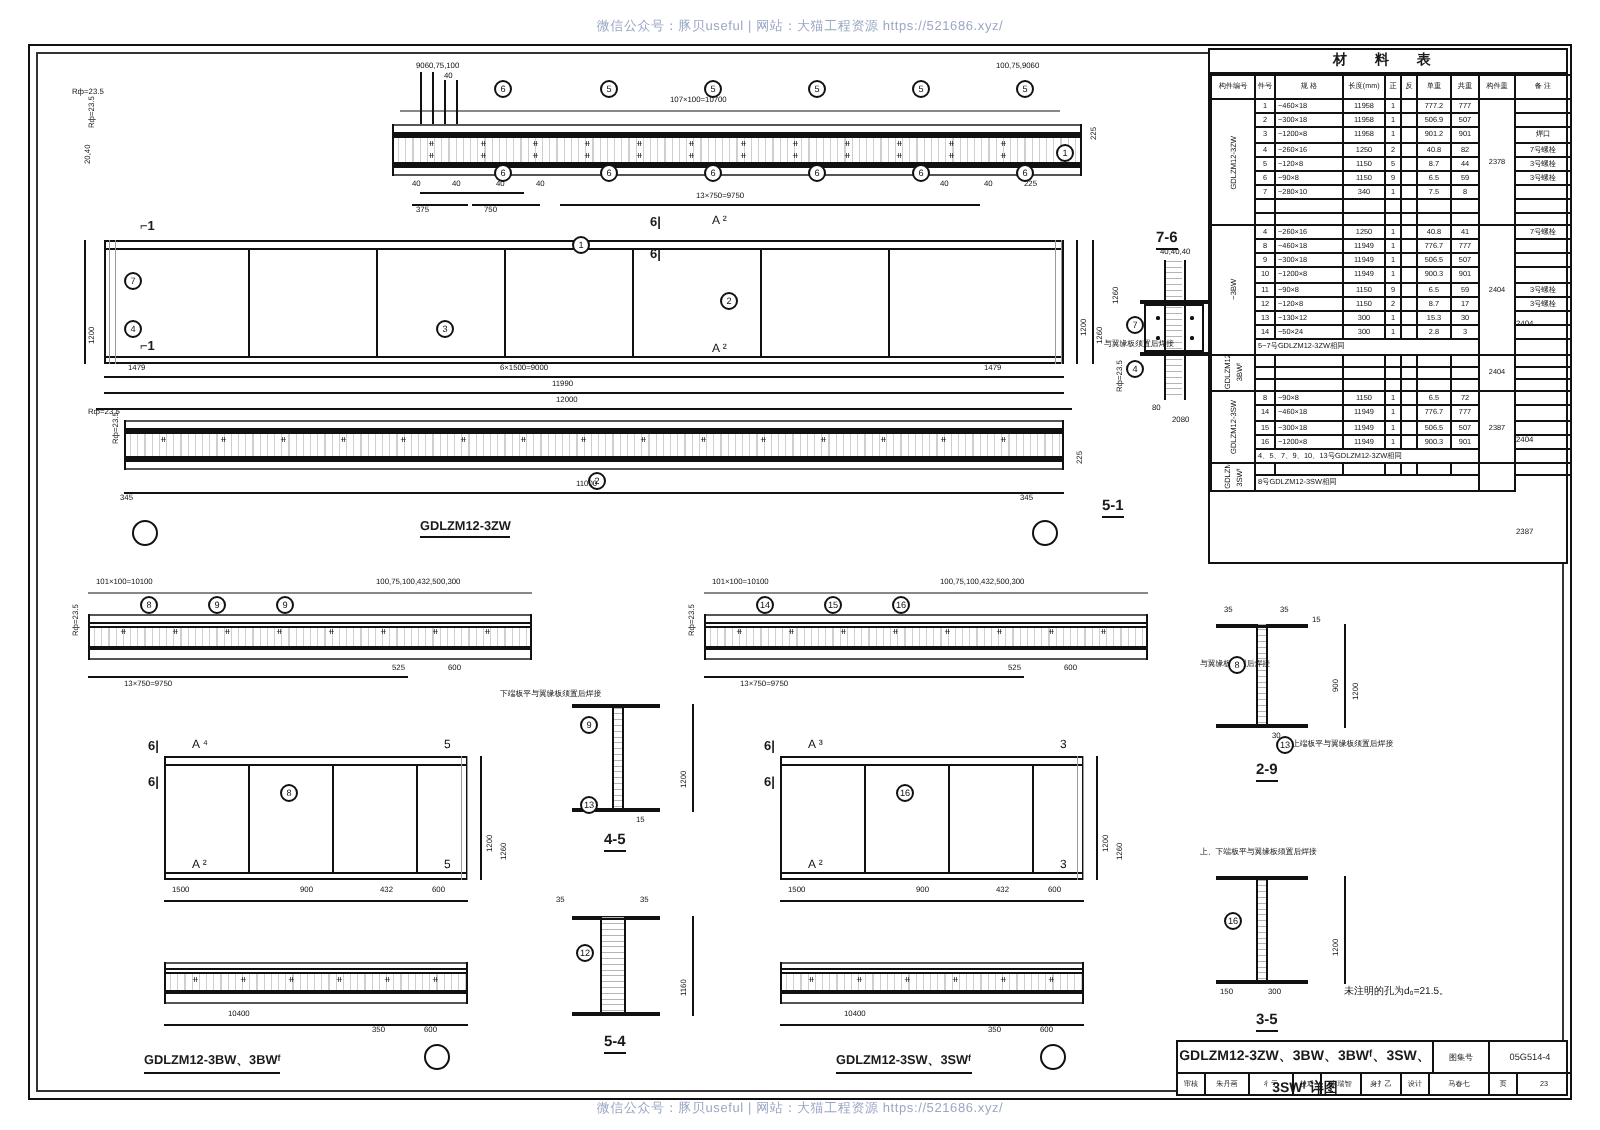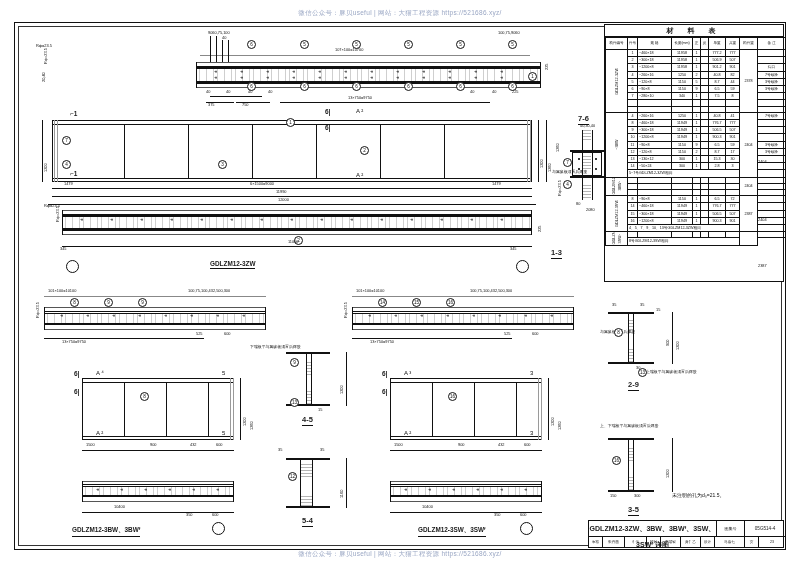--- a/index.html
+++ b/index.html
@@ -532,21 +532,21 @@
   <div class="t tiny rot" style="left:556px; top:152px;">1260</div>
   <div class="t tiny rot" style="left:604px; top:160px;">50</div>
   <div class="t tiny rot" style="left:610px; top:164px;">430</div>
   <div class="t tiny" style="left:576px; top:202px;">80</div>
   <div class="t tiny" style="left:586px; top:208px;">2080</div>
   <div class="t tiny rot" style="left:558px; top:196px;">Rф=23.5</div>
   <div class="t tiny" style="left:552px; top:170px;">与翼缘板须置后焊接</div>
 </div>
 
 <div>
-  <div class="seclabel" style="left:551px; top:248px;">1-3</div>
+  <div class="seclabel" style="left:551px; top:248px;">5-1</div>
 </div>
 
 <div>
   <div class="seclabel" style="left:628px; top:380px;">2-9</div>
   <div class="flange" style="left:608px; top:312px; width:46px; height:1.6px;"></div>
   <div class="flange" style="left:608px; top:362px; width:46px; height:1.6px;"></div>
   <div class="ln vl" style="left:628px; top:312px; height:52px;"></div>
   <div class="ln vl" style="left:633px; top:312px; height:52px;"></div>
   <div class="web-shade" style="left:629px; top:312px; width:4px; height:52px;"></div>
   <div class="ln vl" style="left:672px; top:312px; height:52px;"></div>

